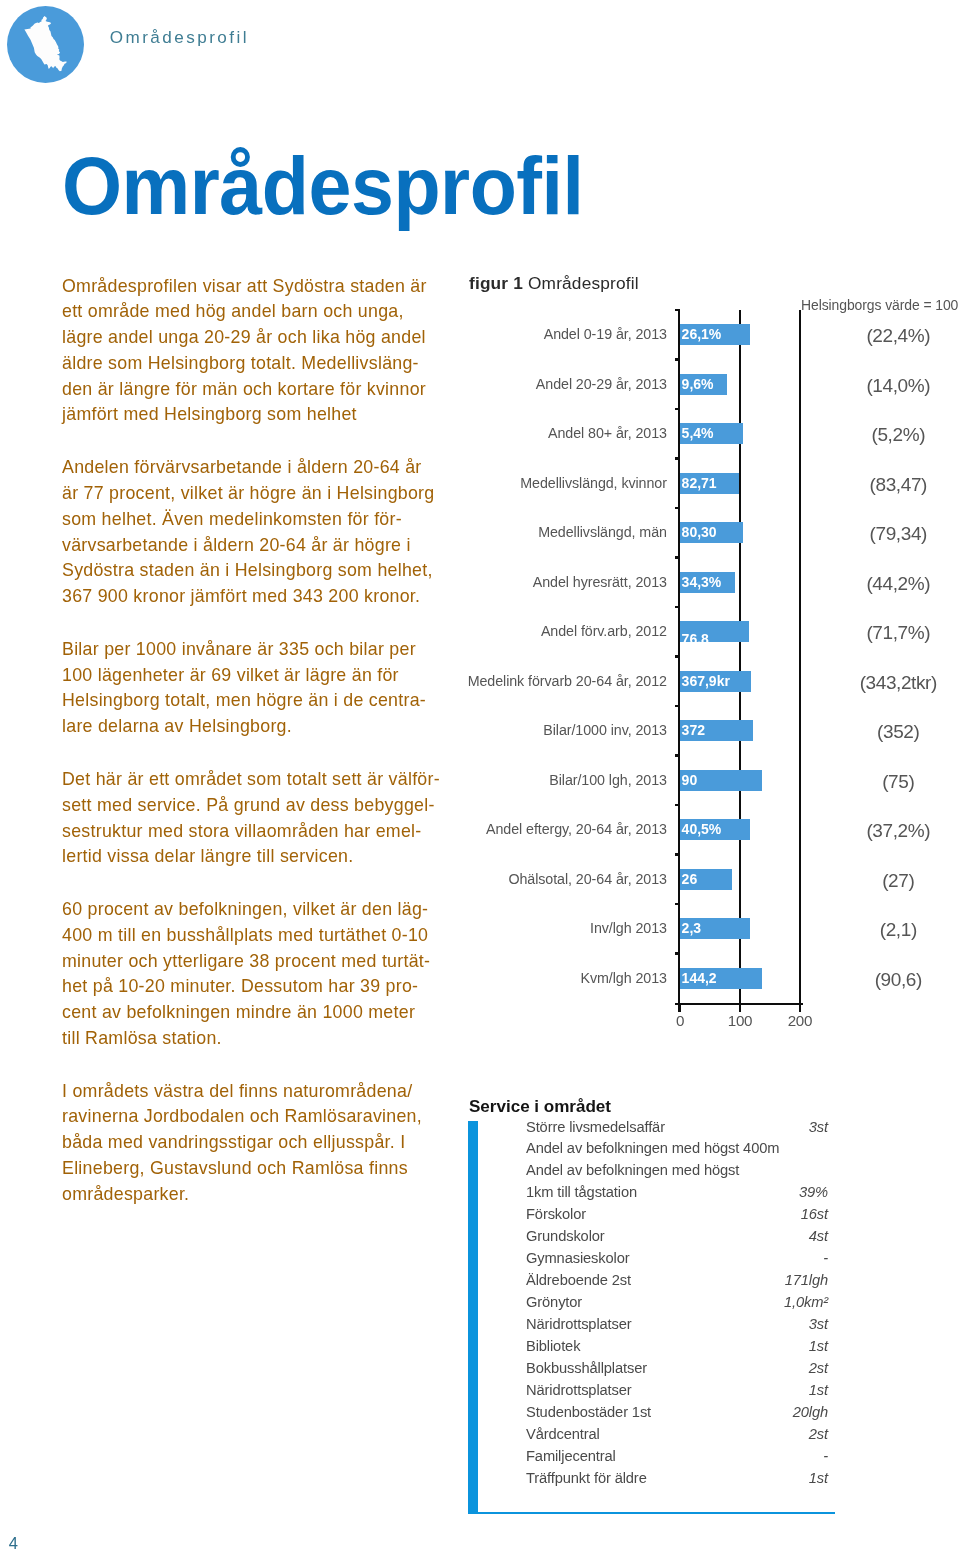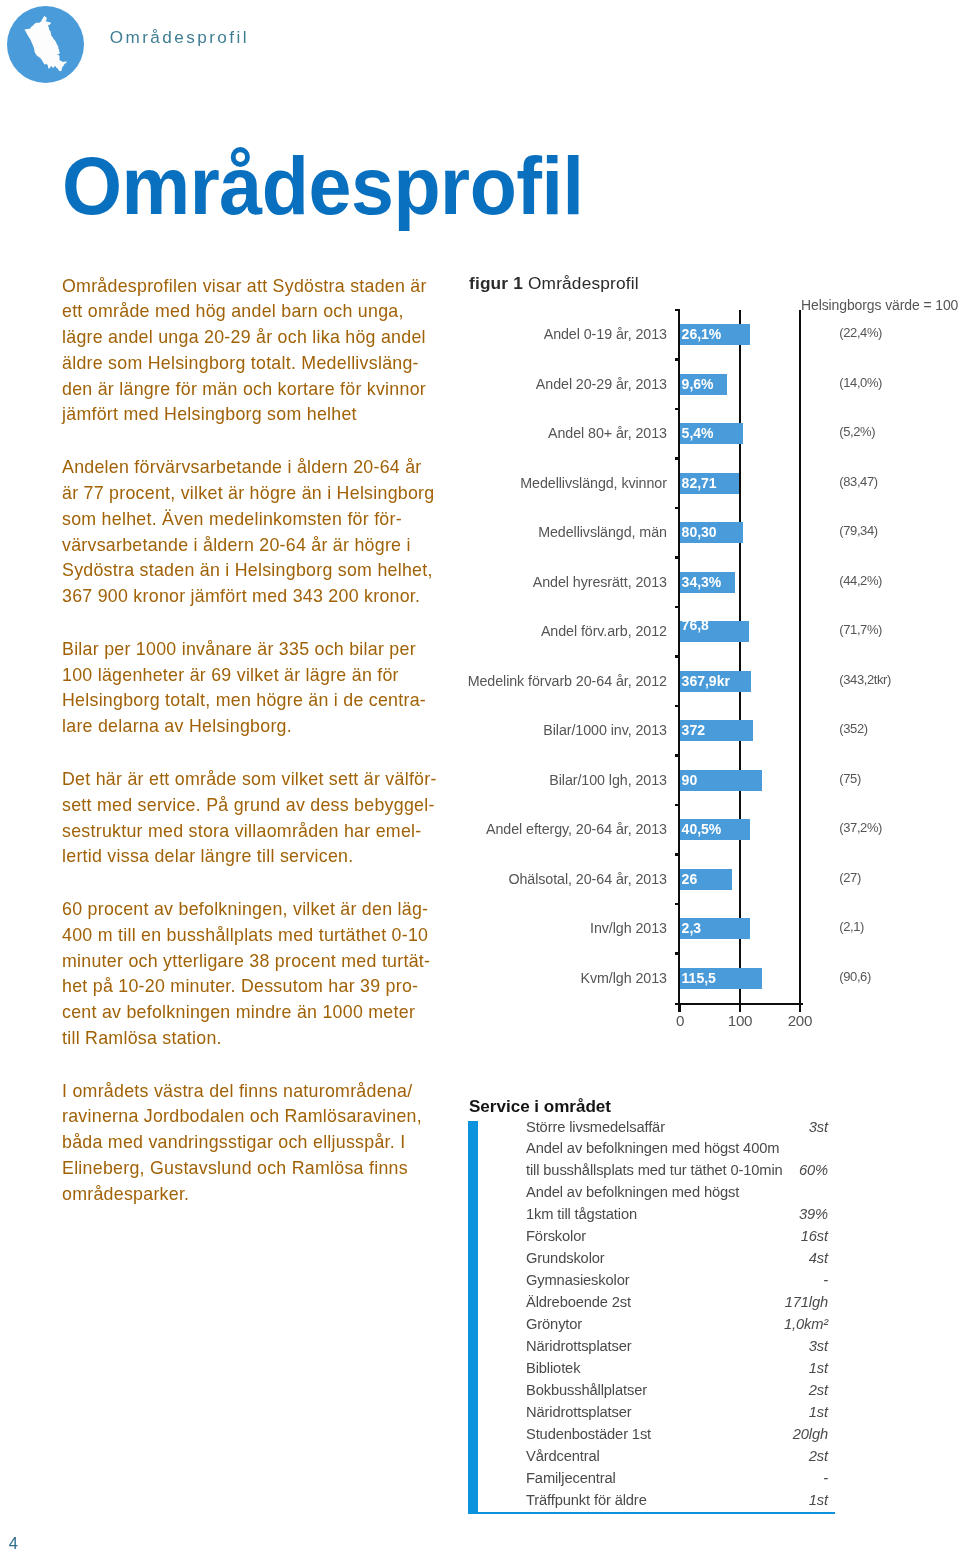--- a/index.html
+++ b/index.html
@@ -38,21 +38,21 @@
   .c-axis-x{position:absolute;left:215px;width:128px;height:2.2px;background:#0d0d0d;}
   .c-tick{position:absolute;left:215px;width:5px;height:2.2px;background:#0d0d0d;}
   .c-xtick{position:absolute;width:2.2px;height:9px;background:#0d0d0d;}
   .c-xlab{position:absolute;width:60px;text-align:center;font-size:15.2px;letter-spacing:-0.4px;color:#555;}
   .c-cat{position:absolute;left:0;width:219px;text-align:right;font-size:15.2px;
          letter-spacing:-0.08px;color:#555;white-space:nowrap;
          transform:scaleX(0.94) translateX(1.1px);transform-origin:left top;}
   .c-bar{position:absolute;height:21px;background:#4a9bda;}
   .c-barlabel{position:absolute;font-size:14px;font-weight:bold;color:#ffffff;white-space:nowrap;
       letter-spacing:0px;}
-  .c-refval{position:absolute;left:379.3px;width:118px;text-align:left;font-size:13px;letter-spacing:-0.4px;color:#555;}
+  .c-refval{position:absolute;left:379.3px;width:118px;text-align:center;font-size:19px;letter-spacing:-0.4px;color:#555;}
 
   
   #service-title{position:absolute;left:469px;top:1096.5px;font-size:17.1px;font-weight:bold;
       color:#141414;letter-spacing:-0.03px;line-height:19px;}
   #service-box{position:absolute;left:468px;top:1119px;width:367px;}
   #service-accent{position:absolute;left:0;top:2px;width:10px;height:393px;background:#0b94dd;}
   #service-underline{position:absolute;left:2px;top:392.5px;width:365px;height:2.6px;background:#0b94dd;}
   #service-rows{position:absolute;left:23px;top:0;width:344px;}
   .s-row{position:relative;height:21.96px;font-size:14.7px;letter-spacing:-0.13px;color:#4a4a4a;}
   .s-label{position:absolute;left:0;top:-0.5px;white-space:nowrap;margin-left:35px;}
@@ -93,21 +93,21 @@
         <span class="bl">Sydöstra staden än i Helsingborg som helhet,</span>
         <span class="bl">367 900 kronor jämfört med 343 200 kronor.</span>
       </p>
       <p>
         <span class="bl">Bilar per 1000 invånare är 335 och bilar per</span>
         <span class="bl">100 lägenheter är 69 vilket är lägre än för</span>
         <span class="bl">Helsingborg totalt, men högre än i de centra-</span>
         <span class="bl">lare delarna av Helsingborg.</span>
       </p>
       <p>
-        <span class="bl">Det här är ett område som vilket sett är välför-</span>
+        <span class="bl">Det här är ett området som totalt sett är välför-</span>
         <span class="bl">sett med service. På grund av dess bebyggel-</span>
         <span class="bl">sestruktur med stora villaområden har emel-</span>
         <span class="bl">lertid vissa delar längre till servicen.</span>
       </p>
       <p>
         <span class="bl">60 procent av befolkningen, vilket är den läg-</span>
         <span class="bl">400 m till en busshållplats med turtäthet 0-10</span>
         <span class="bl">minuter och ytterligare 38 procent med turtät-</span>
         <span class="bl">het på 10-20 minuter. Dessutom har 39 pro-</span>
         <span class="bl">cent av befolkningen mindre än 1000 meter</span>
@@ -154,21 +154,21 @@
       <div class="c-barlabel" style="left:221.6px;top:234.15px">80,30</div>
       <div class="c-refval" style="top:233.45px">(79,34)</div>
       <div class="c-tick" style="top:266.4px"></div>
       <div class="c-cat" style="top:282.95px">Andel hyresrätt, 2013</div>
       <div class="c-bar" style="left:220px;top:281.75px;width:55.154px"></div>
       <div class="c-barlabel" style="left:221.6px;top:283.65px">34,3%</div>
       <div class="c-refval" style="top:282.95px">(44,2%)</div>
       <div class="c-tick" style="top:315.9px"></div>
       <div class="c-cat" style="top:332.45px">Andel förv.arb, 2012</div>
       <div class="c-bar" style="left:220px;top:331.25px;width:68.94250000000001px"></div>
-      <div class="c-barlabel" style="left:221.6px;top:327px">76,8</div>
+      <div class="c-barlabel" style="left:221.6px;top:341px">76,8</div>
       <div class="c-refval" style="top:332.45px">(71,7%)</div>
       <div class="c-tick" style="top:365.4px"></div>
       <div class="c-cat" style="top:381.95px">Medelink förvarb 20-64 år, 2012</div>
       <div class="c-bar" style="left:220px;top:380.75px;width:70.741px"></div>
       <div class="c-barlabel" style="left:221.6px;top:382.65px">367,9kr</div>
       <div class="c-refval" style="top:381.95px">(343,2tkr)</div>
       <div class="c-tick" style="top:414.9px"></div>
       <div class="c-cat" style="top:431.45px">Bilar/1000 inv, 2013</div>
       <div class="c-bar" style="left:220px;top:430.25px;width:72.5395px"></div>
       <div class="c-barlabel" style="left:221.6px;top:432.15px">372</div>
@@ -189,21 +189,21 @@
       <div class="c-barlabel" style="left:221.6px;top:580.65px">26</div>
       <div class="c-refval" style="top:579.95px">(27)</div>
       <div class="c-tick" style="top:612.9px"></div>
       <div class="c-cat" style="top:629.45px">Inv/lgh 2013</div>
       <div class="c-bar" style="left:220px;top:628.25px;width:70.14150000000001px"></div>
       <div class="c-barlabel" style="left:221.6px;top:630.15px">2,3</div>
       <div class="c-refval" style="top:629.45px">(2,1)</div>
       <div class="c-tick" style="top:662.4px"></div>
       <div class="c-cat" style="top:678.95px">Kvm/lgh 2013</div>
       <div class="c-bar" style="left:220px;top:677.75px;width:82.1315px"></div>
-      <div class="c-barlabel" style="left:221.6px;top:679.65px">115,5</div>
+      <div class="c-barlabel" style="left:221.6px;top:679.65px">144,2</div>
       <div class="c-refval" style="top:678.95px">(90,6)</div>
       <div class="c-axis-x" style="top:713px"></div>
       <div class="c-xtick" style="left:218.8px;top:713px"></div>
       <div class="c-xlab" style="left:190px;top:722px">0</div>
       <div class="c-xtick" style="left:278.75px;top:713px"></div>
       <div class="c-xlab" style="left:249.95px;top:722px">100</div>
       <div class="c-xtick" style="left:338.7px;top:713px"></div>
       <div class="c-xlab" style="left:309.9px;top:722px">200</div>
     </div>
 
@@ -213,24 +213,20 @@
     <div id="service-rows">
         <div class="s-row">
           <span class="s-label">Större livsmedelsaffär</span>
           <span class="s-value">3st</span>
         </div>
         <div class="s-row">
           <span class="s-label">Andel av befolkningen med högst 400m</span>
           <span class="s-value"></span>
         </div>
         <div class="s-row">
-          <span class="s-label">till busshållsplats med tur täthet 0-10min</span>
-          <span class="s-value">60%</span>
-        </div>
-        <div class="s-row">
           <span class="s-label">Andel av befolkningen med högst</span>
           <span class="s-value"></span>
         </div>
         <div class="s-row">
           <span class="s-label">1km till tågstation</span>
           <span class="s-value">39%</span>
         </div>
         <div class="s-row">
           <span class="s-label">Förskolor</span>
           <span class="s-value">16st</span>

